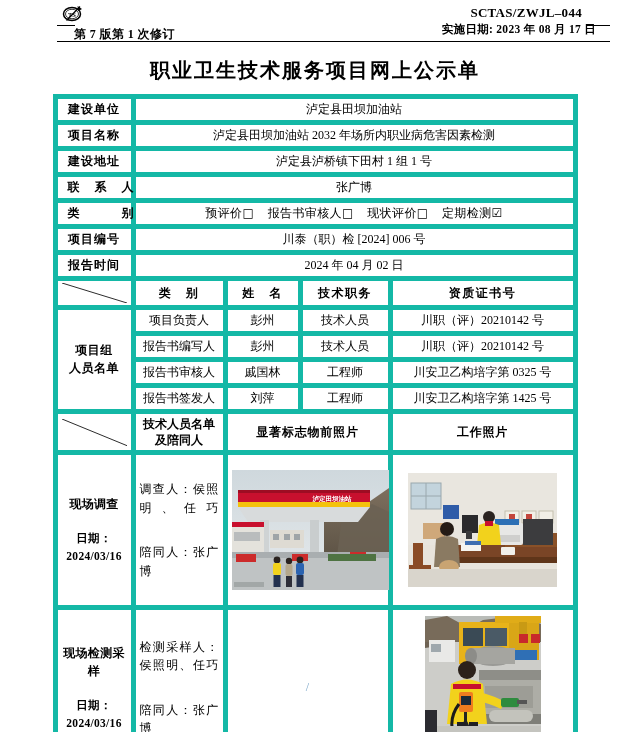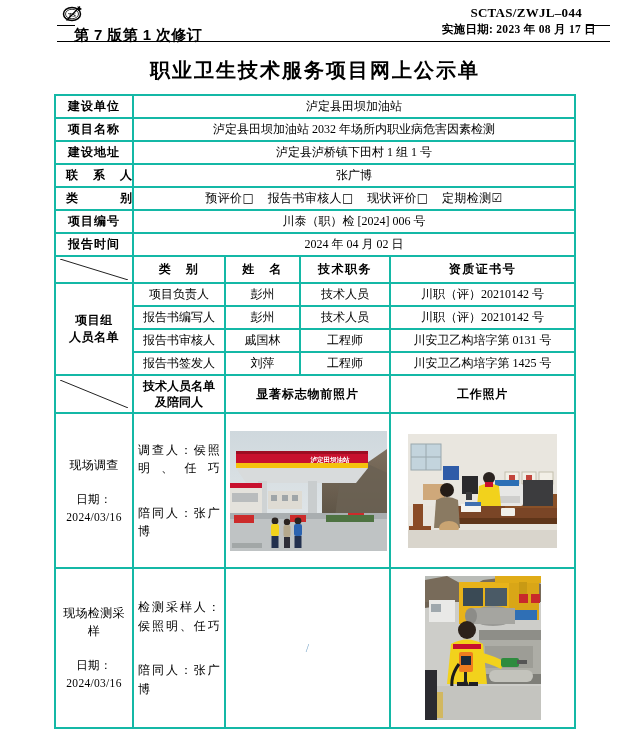--- a/index.html
+++ b/index.html
@@ -45,23 +45,23 @@
     font-weight: bold;
     font-size: 4.6px;
     letter-spacing: 0.62px;
     white-space: nowrap;
     margin-top: 1.5px;
     color: #111;
   }
   .rev-text {
     position: absolute;
     left: 74px; top: 26px;
-    font-family: Liberation Sans, sans-serif;
-    font-weight: bold;
-    font-size: 15px;
+    font-family: Liberation Serif, serif;
+    font-weight: bold;
+    font-size: 12px;
     letter-spacing: 0.4px;
     white-space: nowrap;
   }
   .doc-code {
     position: absolute;
     right: 48px; top: 5px;
     font-family: "Liberation Serif", serif;
     font-weight: bold;
     font-size: 13px;
     letter-spacing: 0.3px;
@@ -108,21 +108,21 @@
   }
 
   
   table.main {
     border-collapse: collapse;
     width: 520px;
     margin: 0 auto;
     table-layout: fixed;
   }
   table.main td {
-    border: 2px solid #14b8a6;
+    border: 5px solid #14b8a6;
     font-size: 12px;
     padding: 2px 4px;
     vertical-align: middle;
   }
   .lbl {
     text-align: center;
     font-weight: bold;
     font-family: "Liberation Serif", serif;
     letter-spacing: 1px;
     font-size: 12.5px;
@@ -170,21 +170,21 @@
   }
   .cellc {
     text-align: center;
     font-family: "Liberation Serif", serif;
     font-size: 12.5px;
   }
 
   
   .side-lbl {
     text-align: center;
-    font-weight: normal;
+    font-weight: bold;
     font-family: "Liberation Serif", serif;
     font-size: 12px;
     line-height: 1.5;
     letter-spacing: 0.3px;
   }
   .side-lbl .gap { display: block; height: 16px; }
   .side-lbl .dt { font-size: 11.5px; }
   .names {
     font-family: "Liberation Serif", serif;
     font-size: 12px;
@@ -303,21 +303,21 @@
     <tr class="row-h">
       <td class="cellc">报告书编写人</td>
       <td class="cellc">彭州</td>
       <td class="cellc">技术人员</td>
       <td class="cellc">川职（评）20210142 号</td>
     </tr>
     <tr class="row-h">
       <td class="cellc">报告书审核人</td>
       <td class="cellc">戚国林</td>
       <td class="cellc">工程师</td>
-      <td class="cellc">川安卫乙构培字第 0131 号</td>
+      <td class="cellc">川安卫乙构培字第 0325 号</td>
     </tr>
     <tr class="row-h">
       <td class="cellc">报告书签发人</td>
       <td class="cellc">刘萍</td>
       <td class="cellc">工程师</td>
       <td class="cellc">川安卫乙构培字第 1425 号</td>
     </tr>
 
     <tr style="height:32px">
       <td class="diag">

